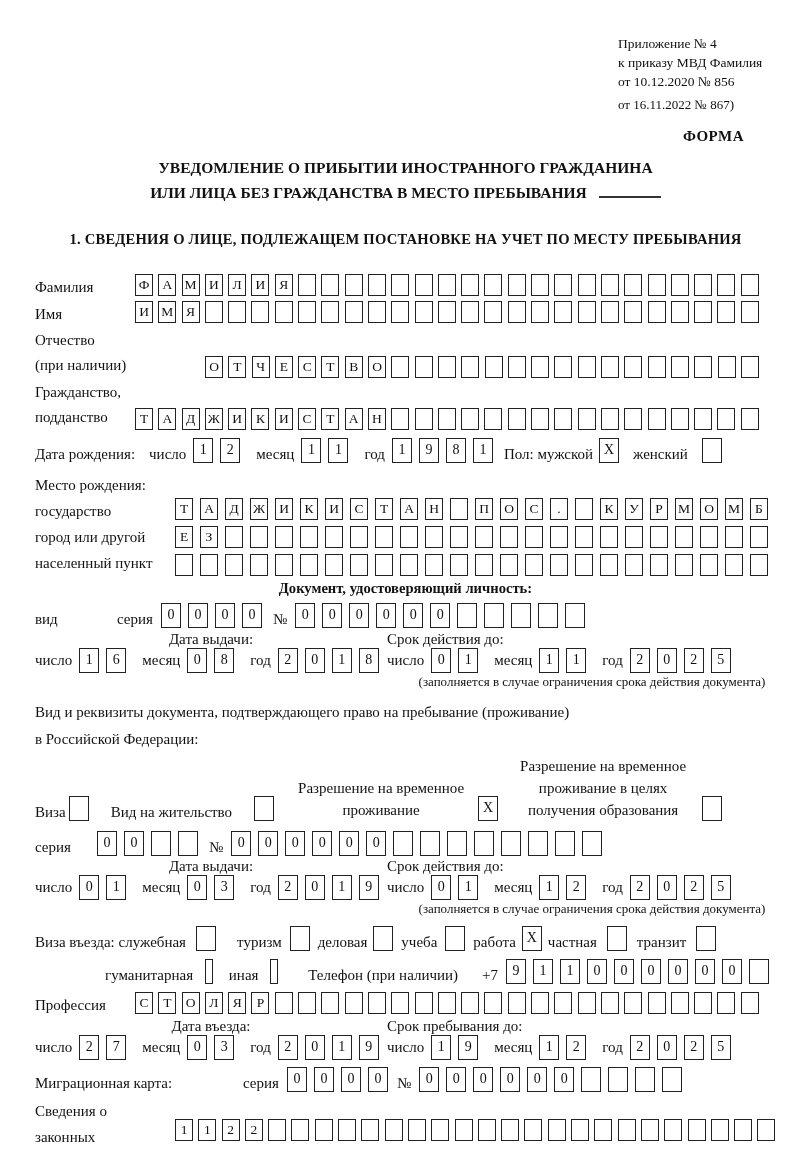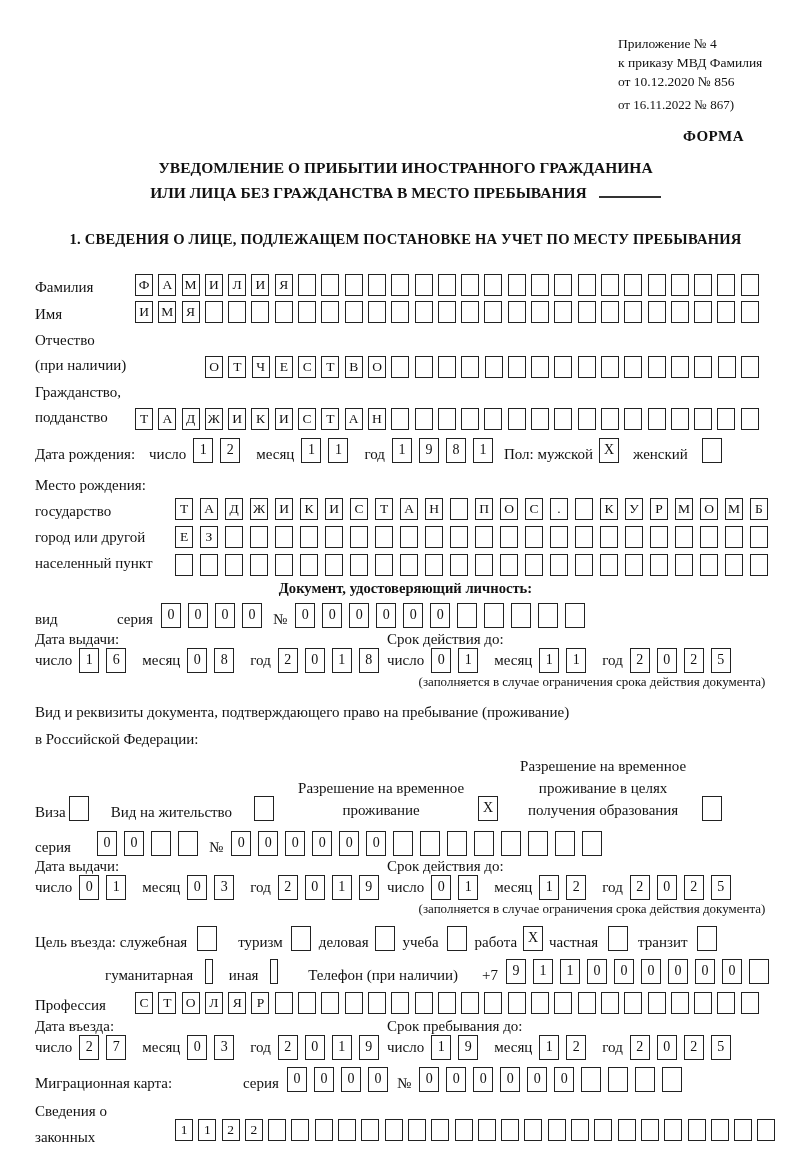--- a/index.html
+++ b/index.html
@@ -19,21 +19,21 @@
   .cell{display:inline-block;width:18px;height:22px;border:1.6px solid #222;margin-right:5.3px;text-align:center;font-size:13.5px;line-height:19px;vertical-align:middle;background:#fff}
   .dates .cell{width:20px;height:25px;line-height:22px;margin-right:7px;font-size:14px}
   .wide .cell{margin-right:7px}
   .cbox{display:inline-block;width:20px;height:25px;border:1.6px solid #222;text-align:center;font-size:14px;line-height:22px;vertical-align:middle;background:#fff}
   .lw100{width:100px;flex:none}
   .lw140{width:140px;flex:none}
   .lw170{width:170px;flex:none}
   .stack{line-height:25px}
   .docline{line-height:26px;font-size:15px}
   .dhead{display:flex;margin-top:2px}
-  .dh-left{width:352px;text-align:left;font-size:15px;flex:none}
+  .dh-left{width:352px;text-align:center;font-size:15px;flex:none}
   .dh-right{width:330px;text-align:left;font-size:15px;flex:none}
   .dgrp-left{width:352px;flex:none;display:flex;align-items:center}
   .g{margin-left:9px;margin-right:7px}
   .gfirst{margin-right:7px}
   .note{width:470px;margin-left:322px;text-align:center;font-size:13px;margin-top:1px;margin-bottom:9px}
   .center-head{text-align:center;font-weight:bold;font-size:14.6px;margin:4px 0 6px 0}
   .chk-multi{text-align:center;font-size:15px;line-height:22px}
 </style>
 </head>
 <body>
@@ -191,21 +191,21 @@
       <span class="cells dates"><span class="cell">0</span><span class="cell">1</span></span>
       <span class="lbl g">месяц</span>
       <span class="cells dates"><span class="cell">1</span><span class="cell">2</span></span>
       <span class="lbl g">год</span>
       <span class="cells dates"><span class="cell">2</span><span class="cell">0</span><span class="cell">2</span><span class="cell">5</span></span>
     </span>
   </div>
   <div class="note">(заполняется в случае ограничения срока действия документа)</div>
 
   <div class="row" style="margin-bottom:8px">
-    <span class="lbl">Цель въезда: служебная</span>
+    <span class="lbl">Виза въезда: служебная</span>
     <span class="cbox" style="margin-left:10px"></span>
     <span class="lbl" style="margin-left:21px">туризм</span>
     <span class="cbox" style="margin-left:8px"></span>
     <span class="lbl" style="margin-left:8px">деловая</span>
     <span class="cbox" style="margin-left:6px"></span>
     <span class="lbl" style="margin-left:8px">учеба</span>
     <span class="cbox" style="margin-left:8px"></span>
     <span class="lbl" style="margin-left:8px">работа</span>
     <span class="cbox" style="margin-left:6px">X</span>
     <span class="lbl" style="margin-left:6px">частная</span>

